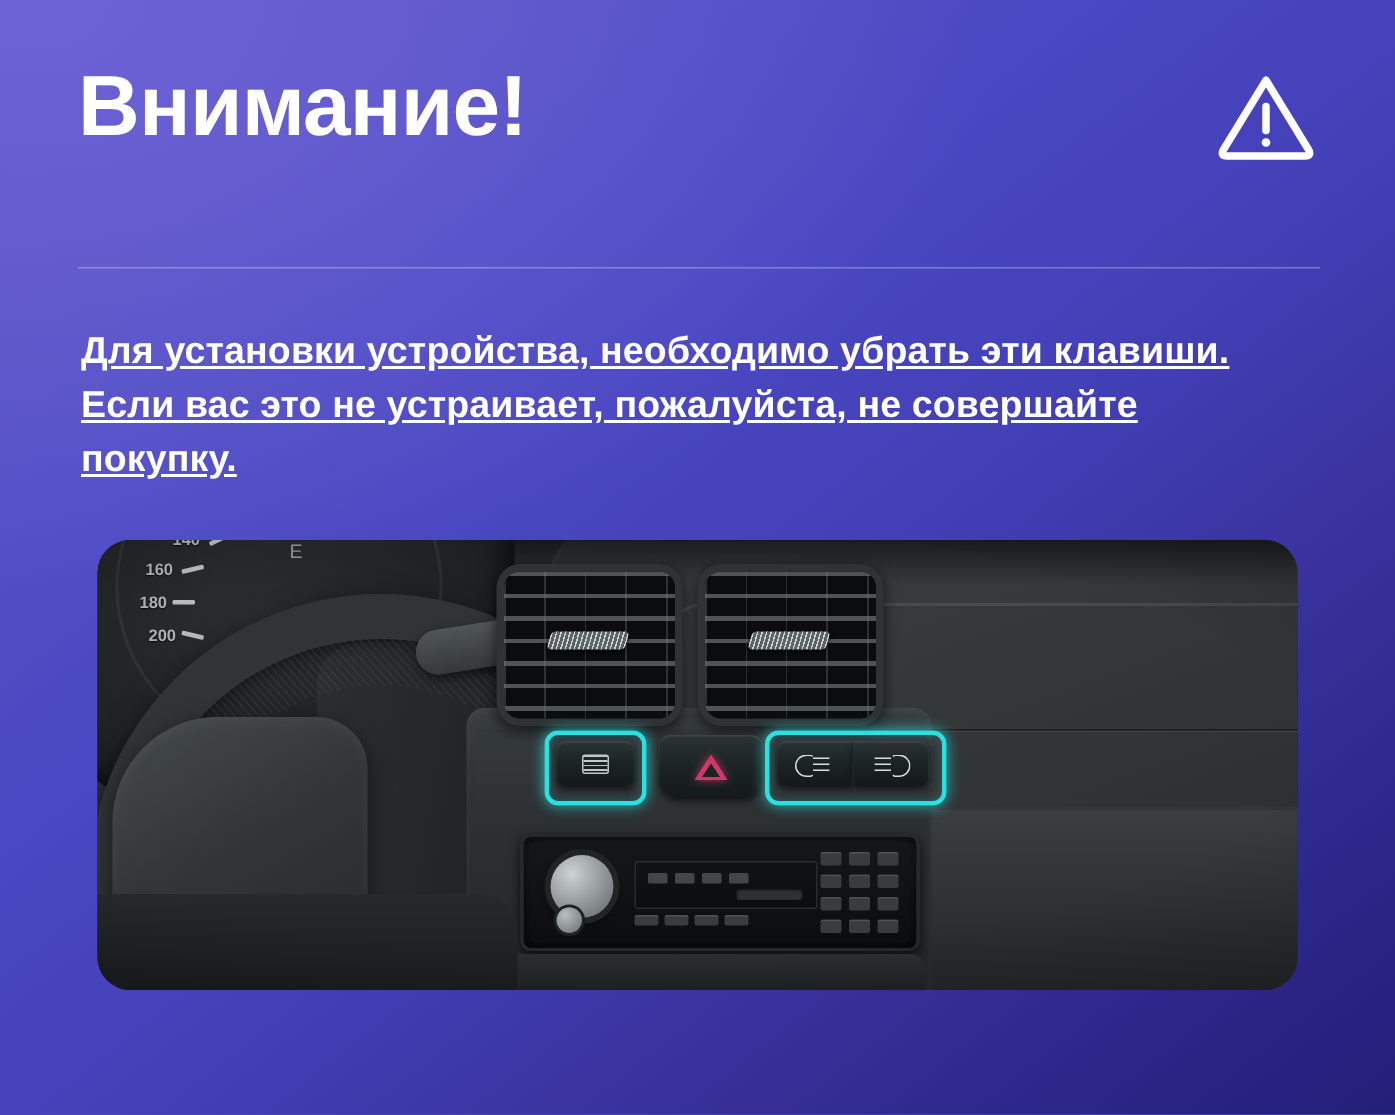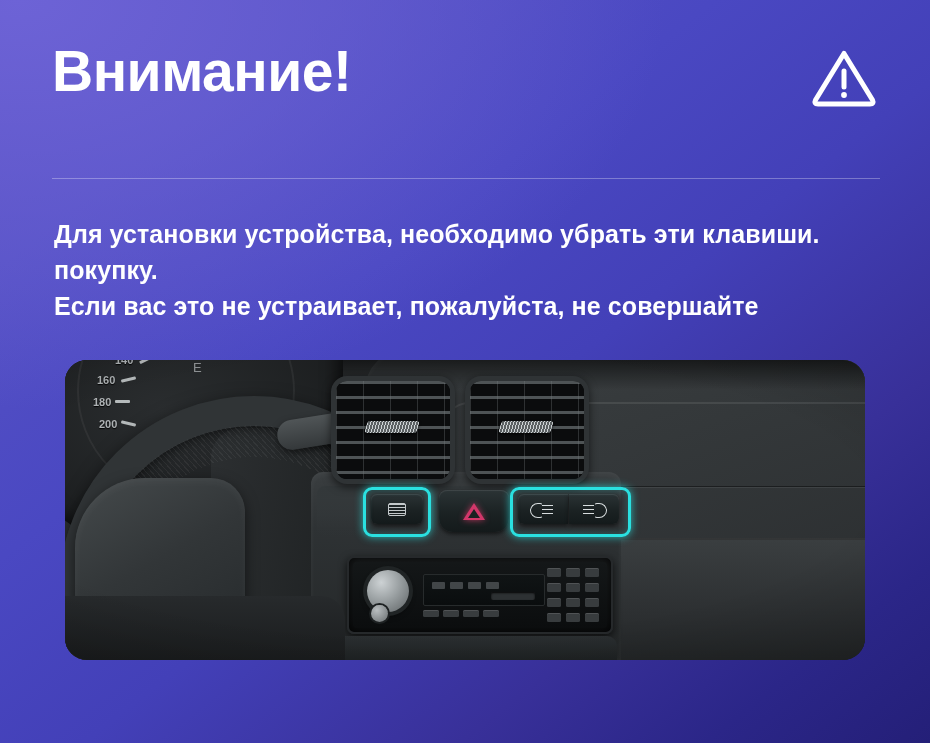--- a/index.html
+++ b/index.html
@@ -75,20 +75,21 @@
   .body-copy {
     position: absolute;
     left: 54px;
     top: 216px;
     width: 810px;
     color: #ffffff;
     font-size: 25px;
     line-height: 36px;
     font-weight: 600;
     letter-spacing: 0.1px;
+    text-decoration: underline;
   }
   .body-copy .line { display: block; white-space: nowrap; }
 
   
   .photo {
     position: absolute;
     left: 65px;
     top: 360px;
     width: 800px;
     height: 300px;
@@ -384,22 +385,22 @@
         <line x1="34" y1="25" x2="34" y2="41" stroke="#ffffff" stroke-width="5" stroke-linecap="round"></line>
         <circle cx="34" cy="49" r="2.9" fill="#ffffff"></circle>
       </svg>
     </div>
   </div>
 
   <div class="divider"></div>
 
   <div class="body-copy">
     <span class="line">Для установки устройства, необходимо убрать эти клавиши.</span>
+    <span class="line">Если вас это не устраивает, пожалуйста, не совершайте</span>
     <span class="line">покупку.</span>
-    <span class="line">Если вас это не устраивает, пожалуйста, не совершайте</span>
   </div>
 
   <div class="photo">
     <div class="photo-inner">
 
       <div class="dash-base"></div>
       <div class="pax-panel"></div>
       <div class="pax-seam-a"></div>
       <div class="pax-seam-b"></div>
       <div class="glovebox"></div>

